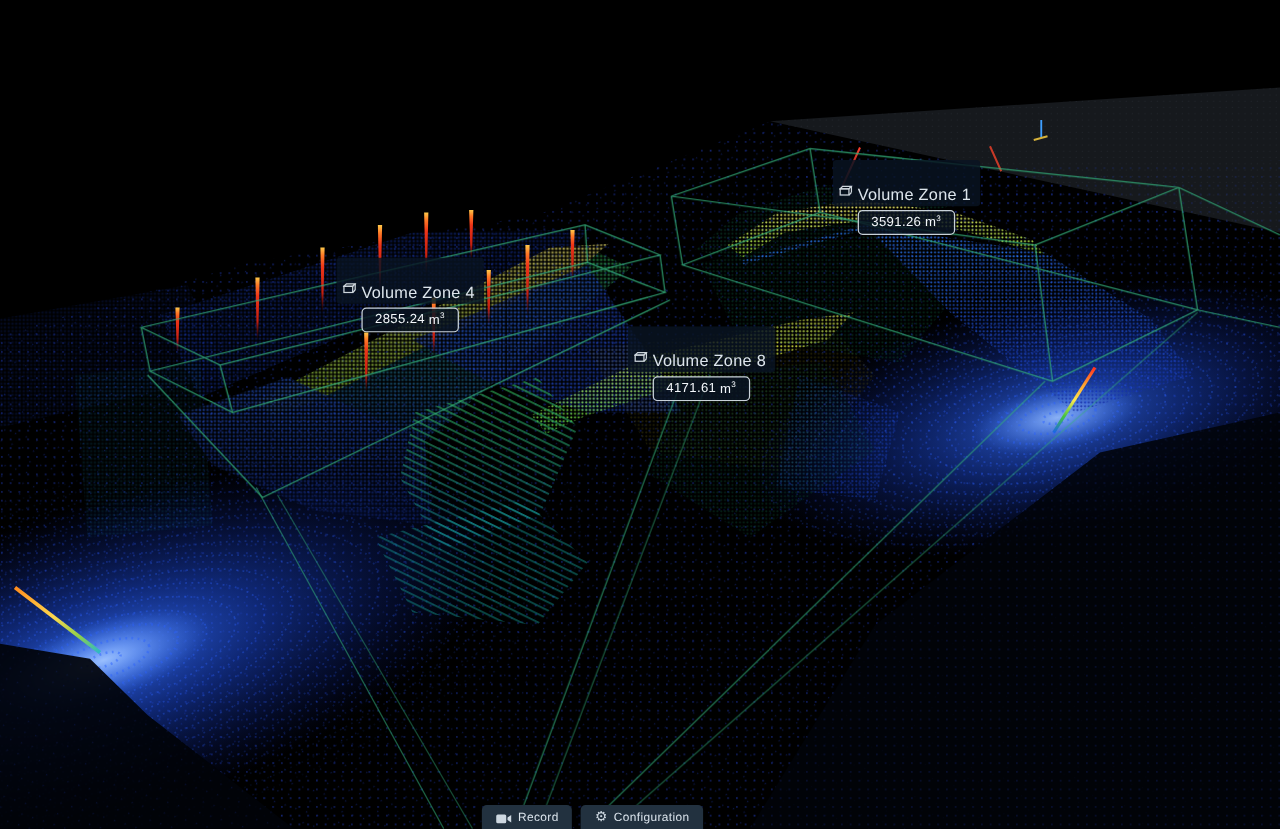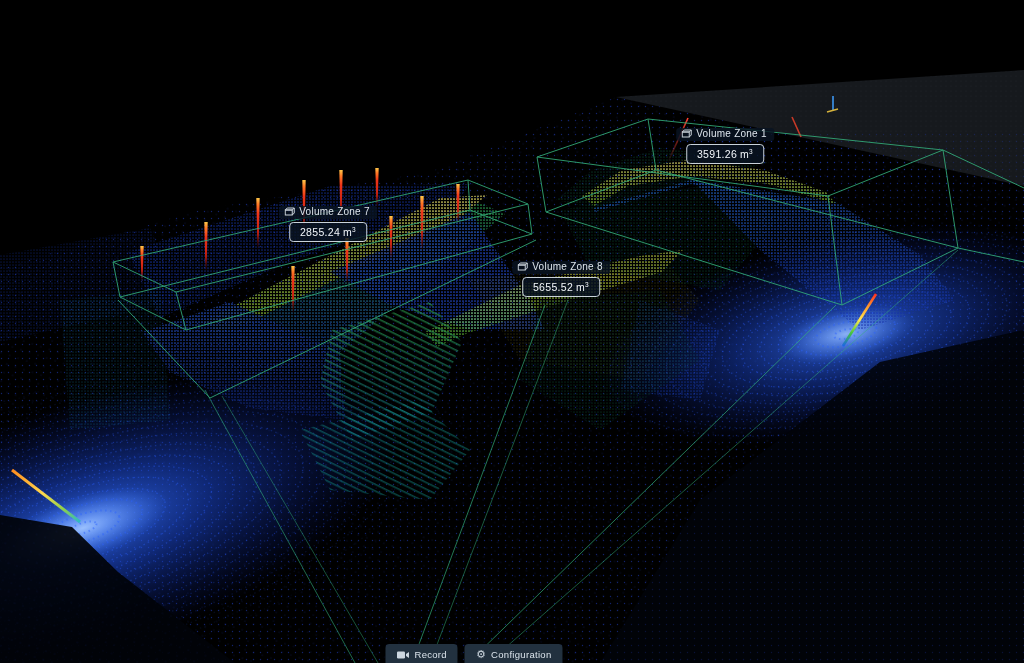--- a/index.html
+++ b/index.html
@@ -9,24 +9,24 @@
     -webkit-font-smoothing:antialiased;
   }
   #viewport{position:absolute;inset:0;}
   
   .zone-label{
     position:absolute;transform:translateX(-50%);
     display:flex;flex-direction:column;align-items:center;gap:3px;
     z-index:20;cursor:pointer;
   }
   .zl-title{
-    display:flex;align-items:center;gap:4px;
+    display:flex;align-items:flex-start;gap:4px;
     background:rgba(9,20,34,.82);
-    border-radius:3px;padding:0 7px 2px 5px;
-    color:#dde5ec;font-size:10px;letter-spacing:.25px;white-space:nowrap;
+    border-radius:3px;padding:20px 7px 2px 5px;
+    color:#dde5ec;font-size:13px;letter-spacing:.25px;white-space:nowrap;
   }
   .zl-title svg{display:block;}
   .zl-value{
     background:rgba(9,20,34,.85);
     border:1px solid var(--label-border,#c9d2da);
     border-radius:4px;padding:2px 10px 3px;
     color:#f3f7fb;font-size:10.5px;letter-spacing:.3px;white-space:nowrap;
   }
   .zl-value .unit{margin-left:3px;}
   .zl-value sup{font-size:6.5px;}
@@ -303,32 +303,32 @@
 <div class="zone-label" style="left:561px;top:261px">
   <div class="zl-title">
     <svg width="11" height="9" viewBox="0 0 11 9">
       <polygon points="1,3 3,1 10,1 8,3" fill="none" stroke="#cdd5dc" stroke-width="1"></polygon>
       <rect x="1" y="3" width="7" height="5" fill="none" stroke="#cdd5dc" stroke-width="1"></rect>
       <line x1="10" y1="1" x2="10" y2="6" stroke="#cdd5dc" stroke-width="1"></line>
       <line x1="8" y1="8" x2="10" y2="6" stroke="#cdd5dc" stroke-width="1"></line>
     </svg>
     <span>Volume Zone 8</span>
   </div>
-  <div class="zl-value"><span>5655.52</span><span class="unit"><span>m</span><sup>3</sup></span></div>
+  <div class="zl-value"><span>4171.61</span><span class="unit"><span>m</span><sup>3</sup></span></div>
 </div>
 
 <div class="zone-label" style="left:328px;top:206px">
   <div class="zl-title">
     <svg width="11" height="9" viewBox="0 0 11 9">
       <polygon points="1,3 3,1 10,1 8,3" fill="none" stroke="#cdd5dc" stroke-width="1"></polygon>
       <rect x="1" y="3" width="7" height="5" fill="none" stroke="#cdd5dc" stroke-width="1"></rect>
       <line x1="10" y1="1" x2="10" y2="6" stroke="#cdd5dc" stroke-width="1"></line>
       <line x1="8" y1="8" x2="10" y2="6" stroke="#cdd5dc" stroke-width="1"></line>
     </svg>
-    <span>Volume Zone 7</span>
+    <span>Volume Zone 4</span>
   </div>
   <div class="zl-value"><span>2855.24</span><span class="unit"><span>m</span><sup>3</sup></span></div>
 </div>
 
 <div id="toolbar">
   <button class="tb-btn">
     <svg width="13" height="10" viewBox="0 0 13 10">
       <rect x="0.5" y="1.5" width="8" height="7" rx="1.2" fill="#cdd7e0"></rect>
       <polygon points="9.5,4 12.5,2 12.5,8 9.5,6" fill="#cdd7e0"></polygon>
     </svg>

